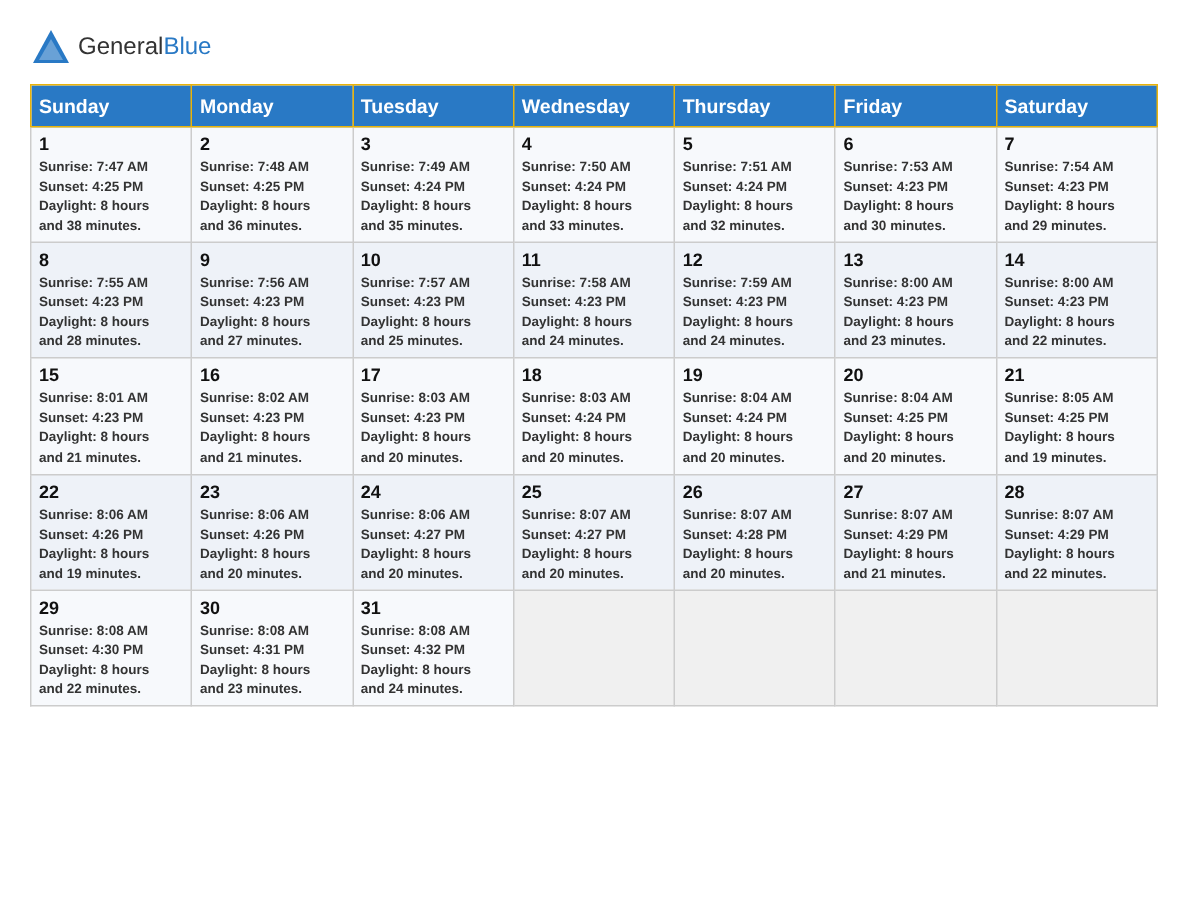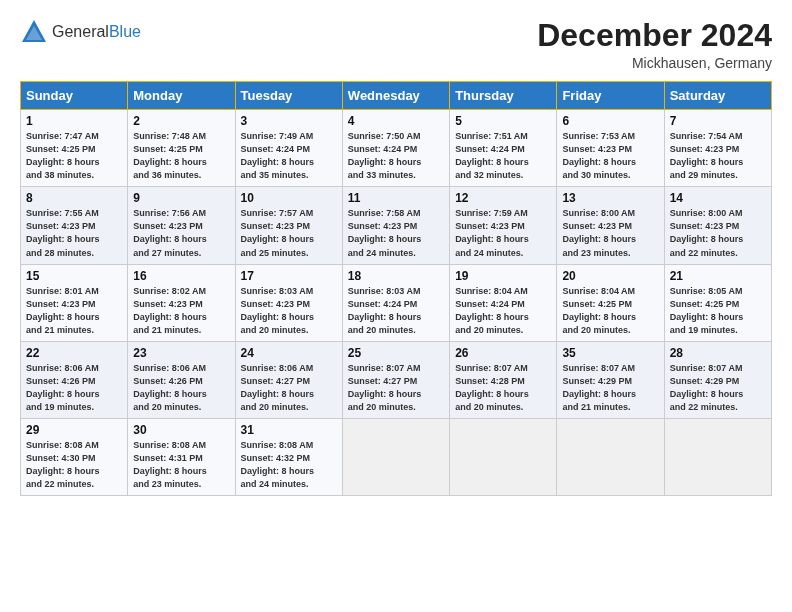--- a/index.html
+++ b/index.html
@@ -102,24 +102,20 @@
       <svg class="logo-icon" viewBox="0 0 28 28">
         <polygon points="14,2 26,24 2,24" fill="#2979c5"></polygon>
         <polygon points="14,8 22,22 6,22" fill="#fff" opacity="0.3"></polygon>
       </svg>
       <div>
         <div>
           <span class="logo-general">General</span><span class="logo-blue">Blue</span>
         </div>
       </div>
     </div>
-    <div class="title-block">
-      <div class="month-title">December 2024</div>
-      <div class="location">Mickhausen, Germany</div>
-    </div>
   </div>
 
   <table>
     <thead>
       <tr>
       <th>Sunday</th>
           <th>Monday</th>
           <th>Tuesday</th>
           <th>Wednesday</th>
           <th>Thursday</th>
@@ -233,21 +229,21 @@
           </td>
           <td>
             <span class="day-num">25</span>
             <div class="cell-text">Sunrise: 8:07 AM<br>Sunset: 4:27 PM<br>Daylight: 8 hours<br>and 20 minutes.</div>
           </td>
           <td>
             <span class="day-num">26</span>
             <div class="cell-text">Sunrise: 8:07 AM<br>Sunset: 4:28 PM<br>Daylight: 8 hours<br>and 20 minutes.</div>
           </td>
           <td>
-            <span class="day-num">35</span>
+            <span class="day-num">27</span>
             <div class="cell-text">Sunrise: 8:07 AM<br>Sunset: 4:29 PM<br>Daylight: 8 hours<br>and 21 minutes.</div>
           </td>
           <td>
             <span class="day-num">28</span>
             <div class="cell-text">Sunrise: 8:07 AM<br>Sunset: 4:29 PM<br>Daylight: 8 hours<br>and 22 minutes.</div>
           </td>
         </tr>
         <tr>
           <td>
             <span class="day-num">29</span>

